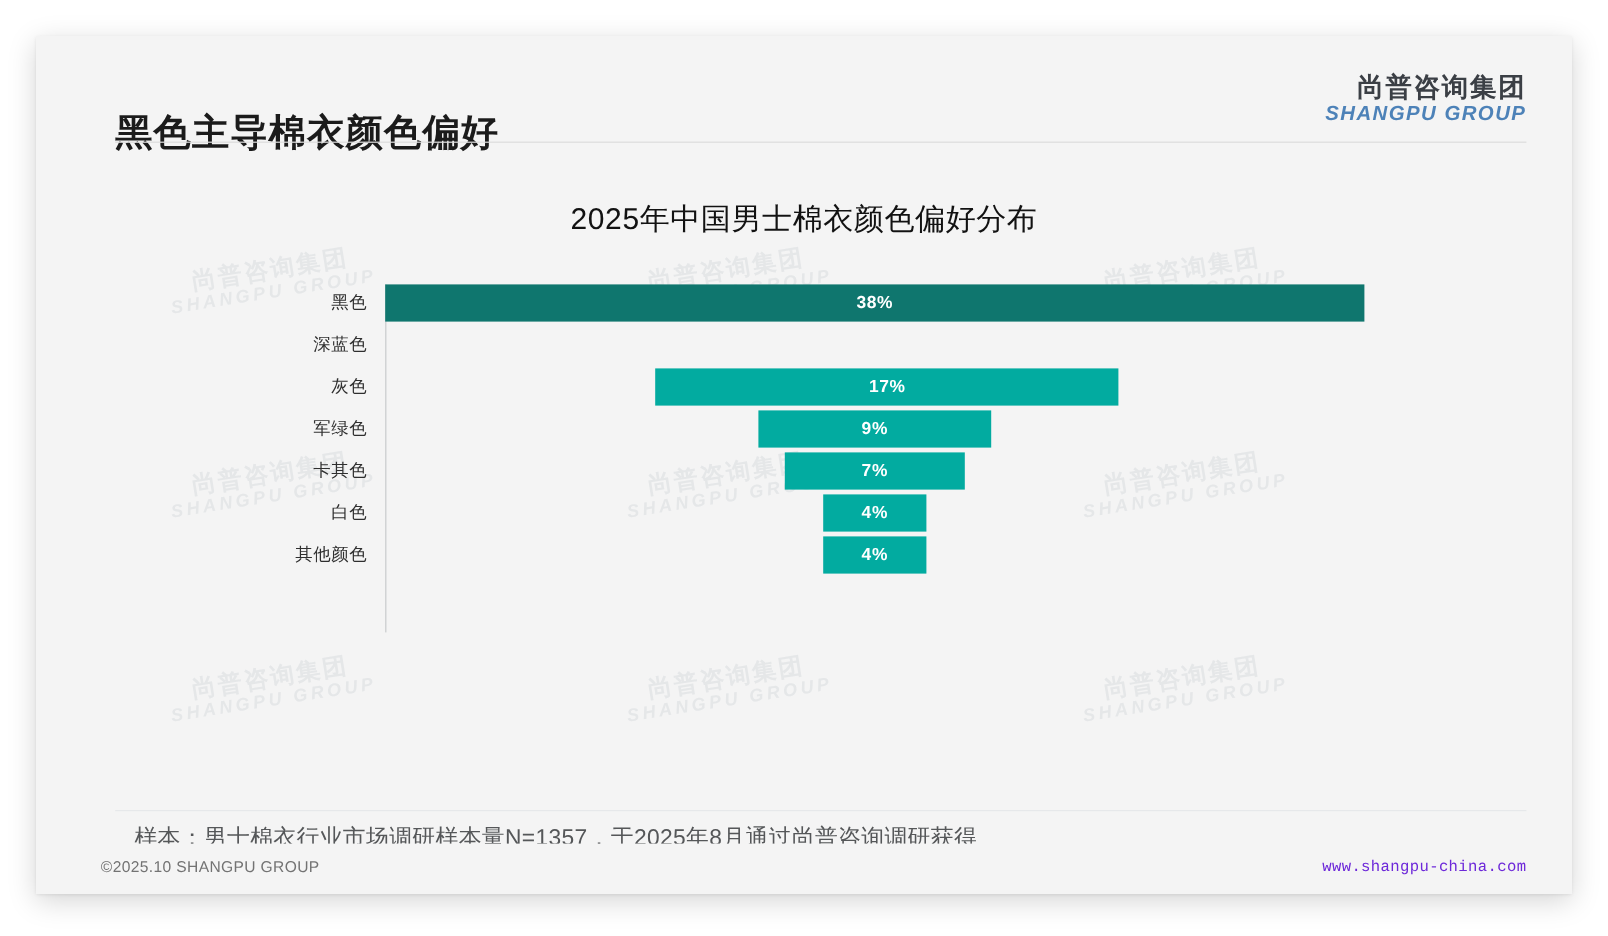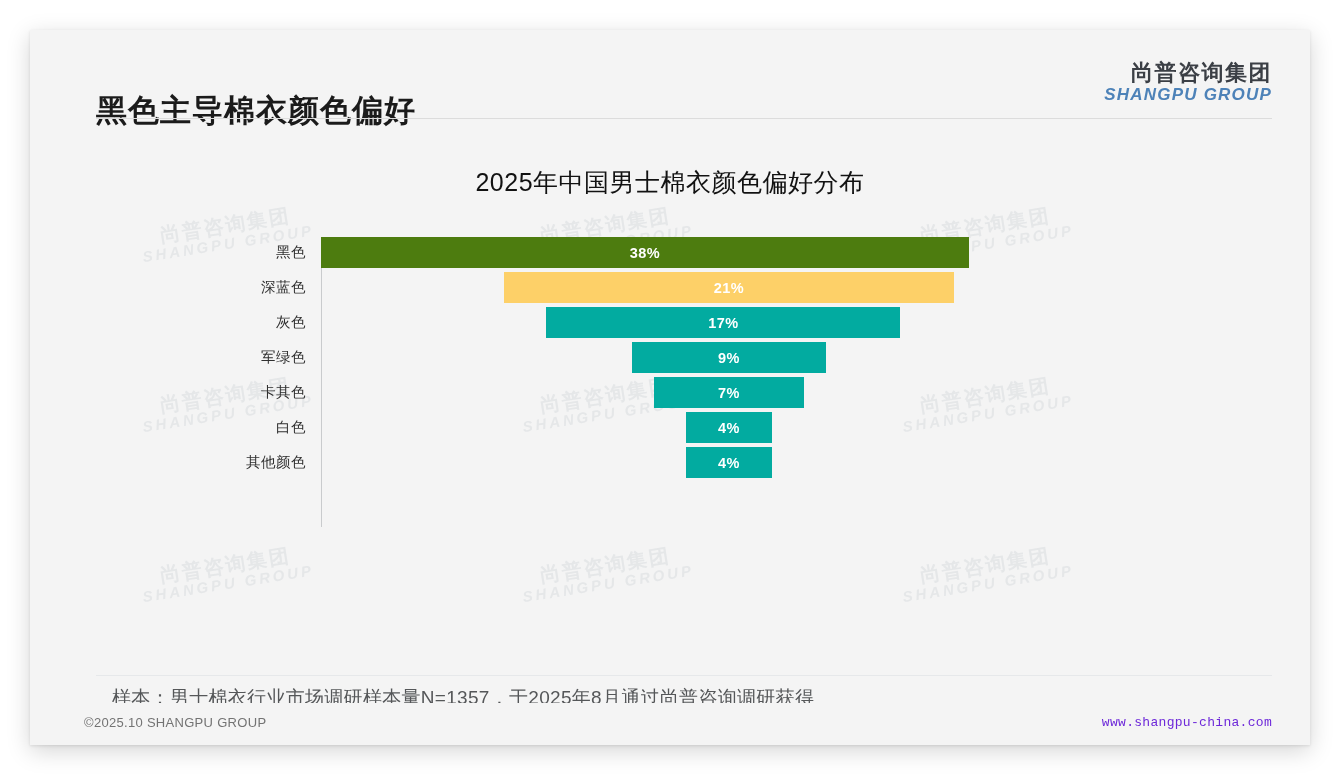--- a/index.html
+++ b/index.html
@@ -266,33 +266,30 @@
   </div>
   <div id="header-rule"></div>
 
   <div id="chart-area">
     <div id="chart-title">2025年中国男士棉衣颜色偏好分布</div>
     <div id="plot">
       <div id="axis-line"></div>
       <div id="bars">
           <div class="bar-row">
             <div class="cat-label">黑色</div>
-            <div class="bar" style="left: 241px; width: 648px; background: #4d7c0f;">
+            <div class="bar" style="left: 241px; width: 816px; background: #0f766e;">
               <span class="bar-value">38%</span>
             </div>
           </div>
           <div class="bar-row">
             <div class="cat-label">深蓝色</div>
-            <div class="bar" style="left: 423.526px; width: 450.947px; background: rgb(253, 208, 104);">
-              <span class="bar-value">21%</span>
-            </div>
           </div>
           <div class="bar-row">
             <div class="cat-label">灰色</div>
-            <div class="bar" style="left: 466.474px; width: 354px; background: rgb(2, 171, 160);">
+            <div class="bar" style="left: 466.474px; width: 386px; background: rgb(2, 171, 160);">
               <span class="bar-value">17%</span>
             </div>
           </div>
           <div class="bar-row">
             <div class="cat-label">军绿色</div>
             <div class="bar" style="left: 552.368px; width: 193.263px; background: rgb(2, 171, 160);">
               <span class="bar-value">9%</span>
             </div>
           </div>
           <div class="bar-row">

